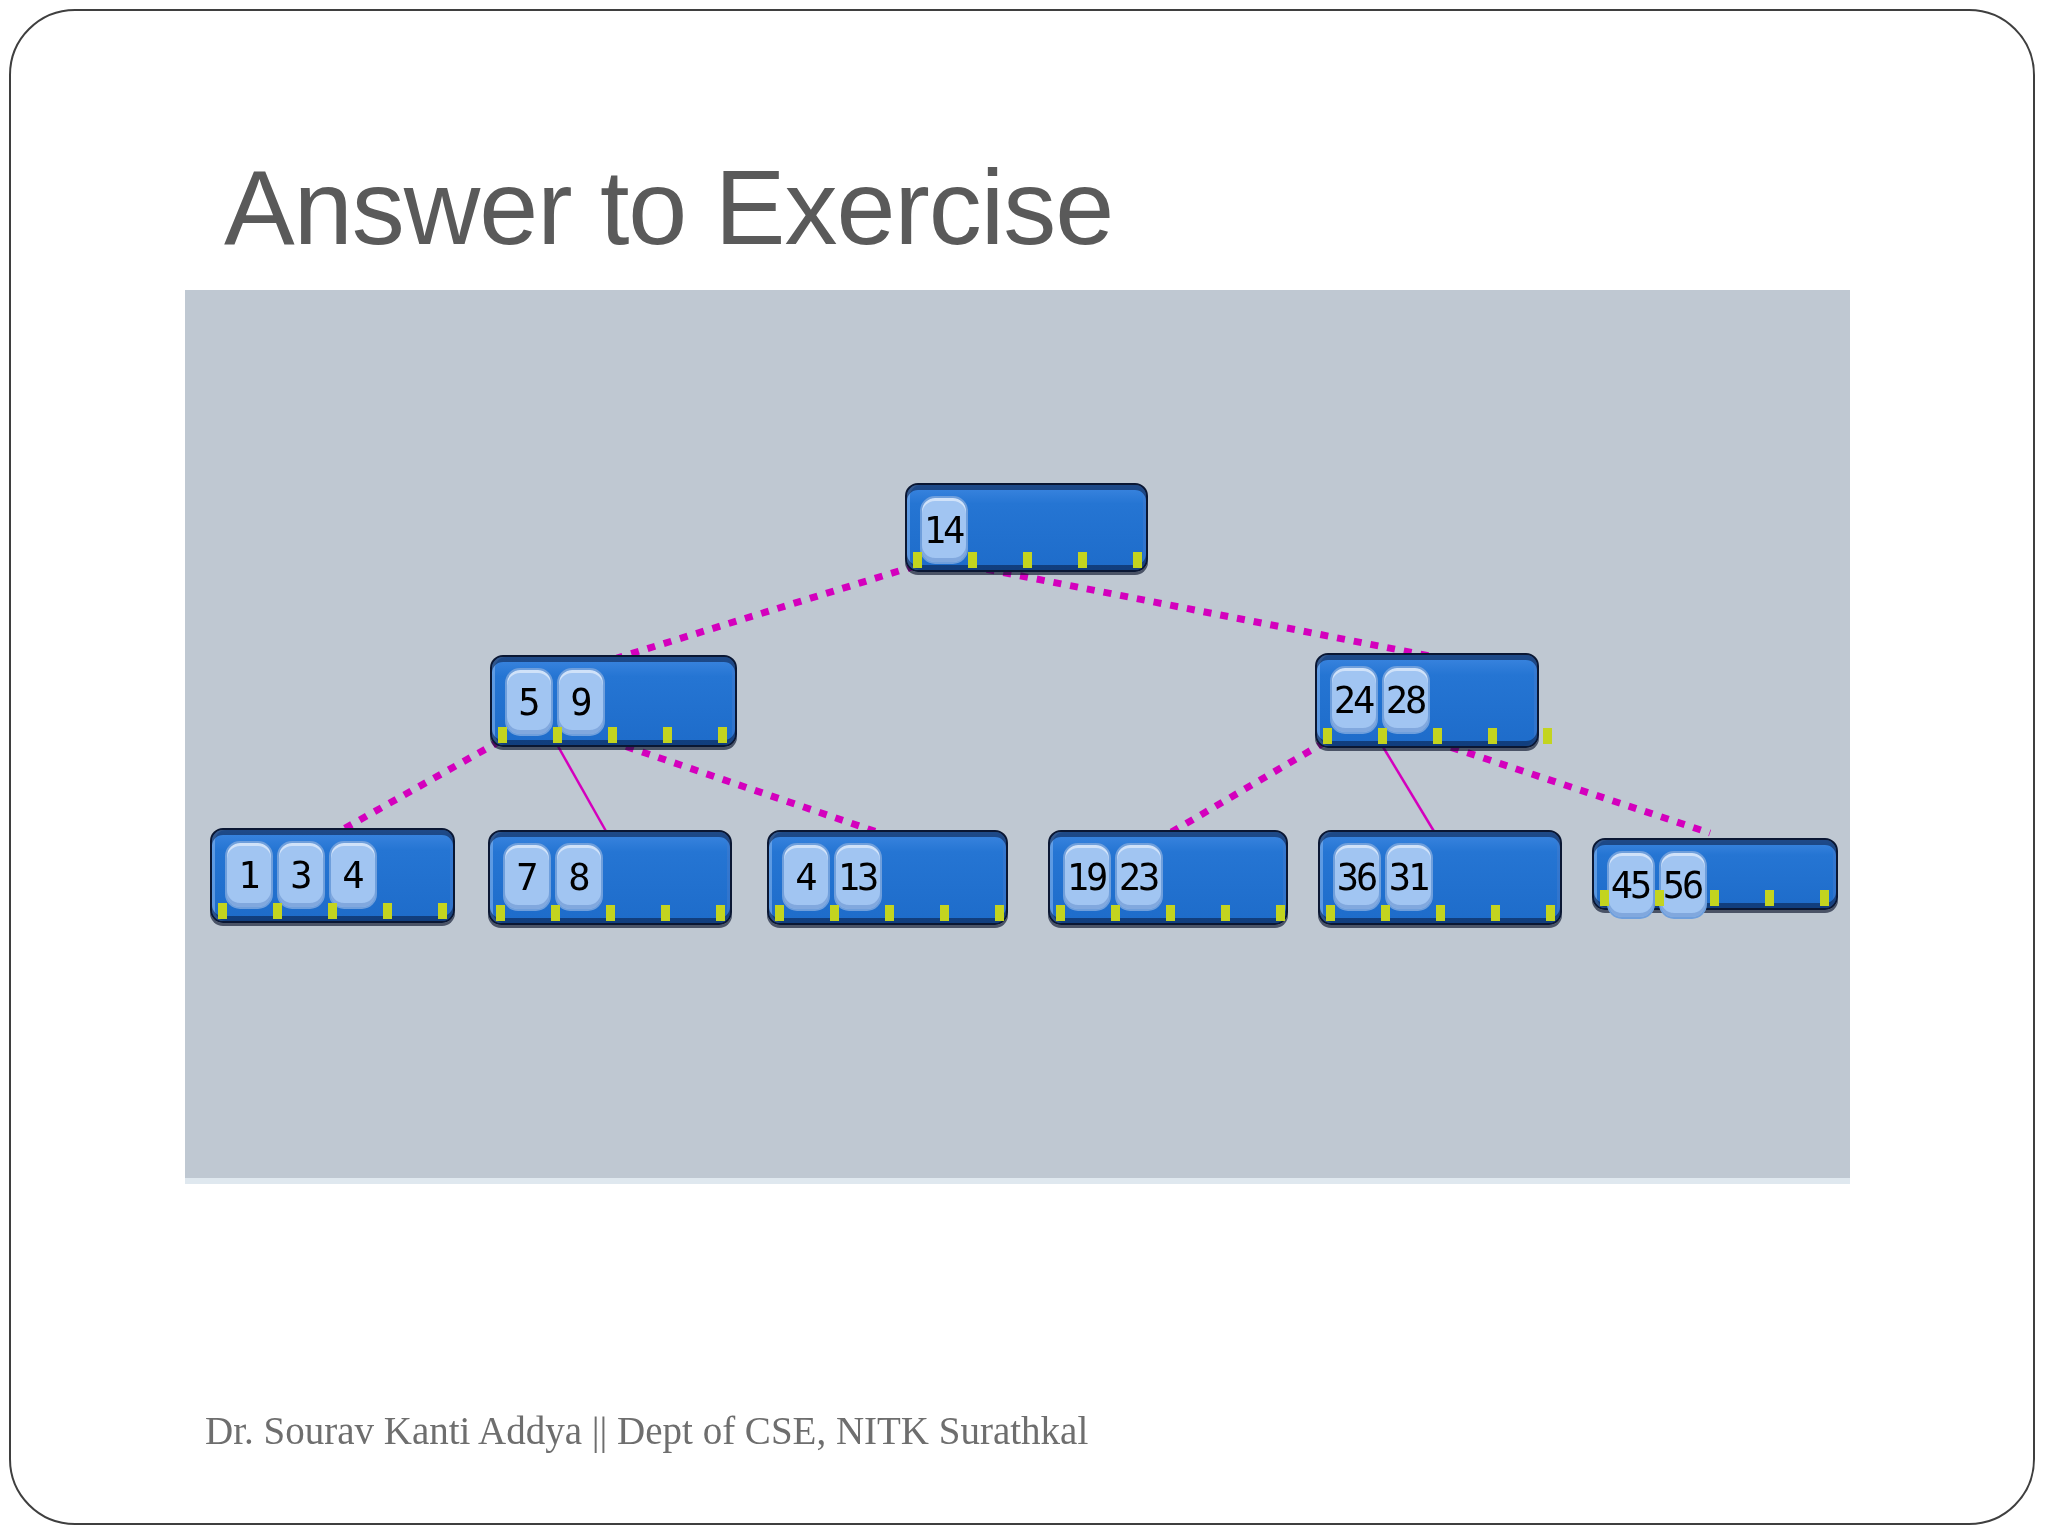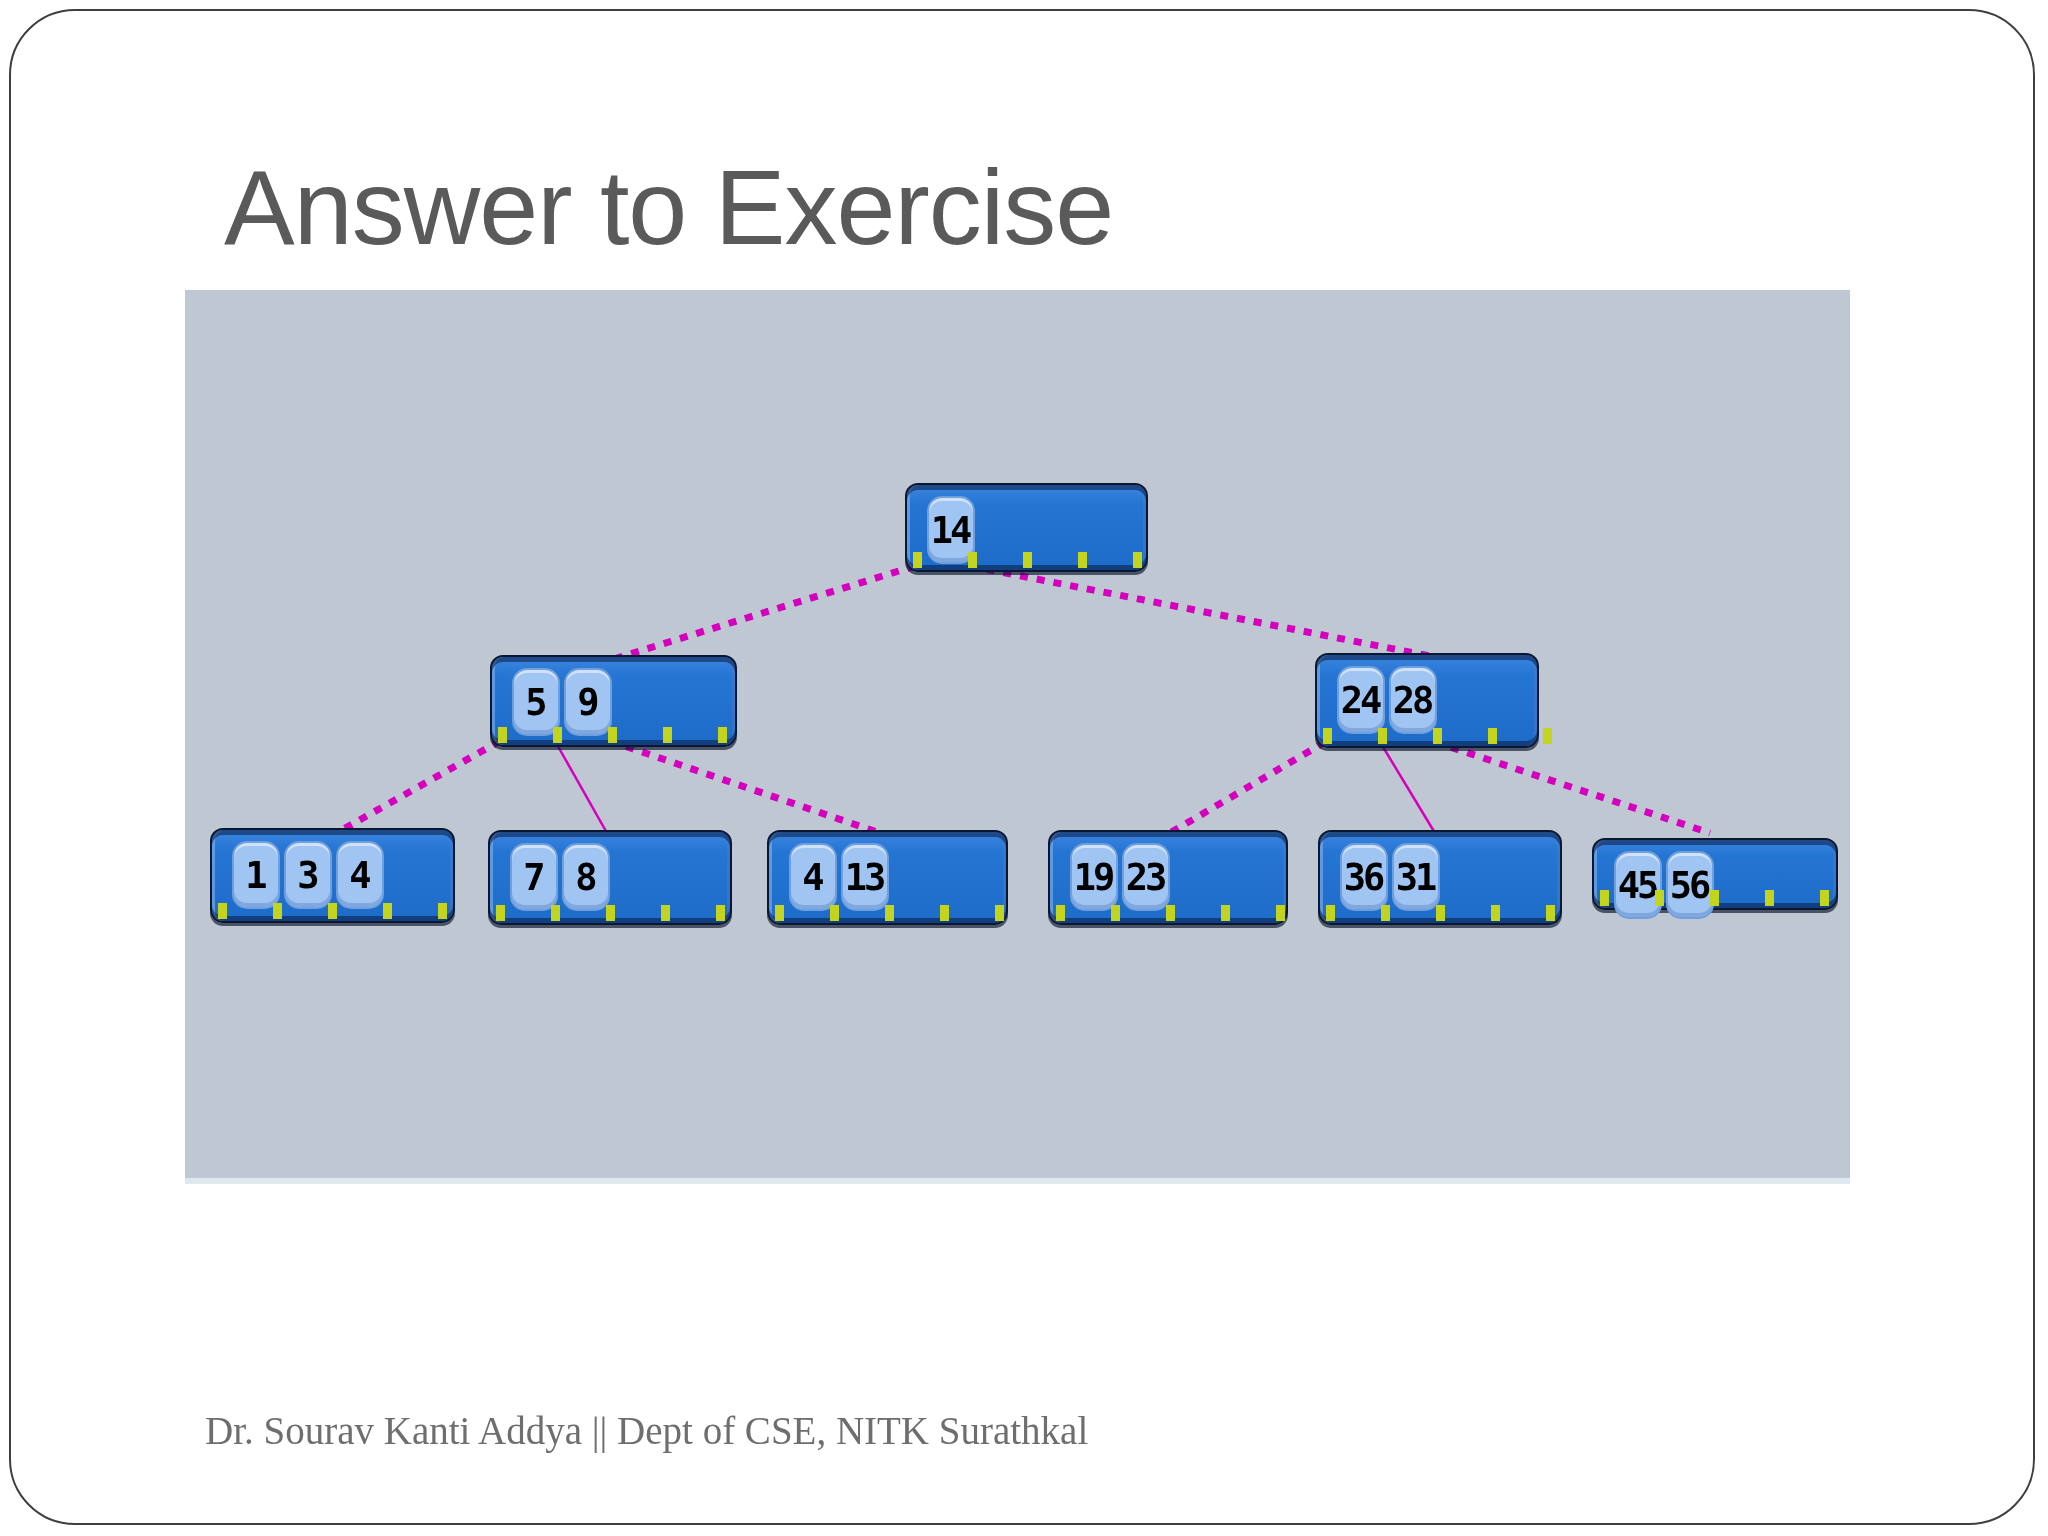--- a/index.html
+++ b/index.html
@@ -54,21 +54,21 @@
     background:linear-gradient(180deg,var(--node-fill-top) 0%,#2575d3 22%,var(--node-fill) 100%);
     box-shadow:
       inset 0 5px 0 rgba(8,25,64,0.55),
       inset 0 -5px 0 rgba(8,25,64,0.55),
       inset 3px 0 0 rgba(140,185,240,0.55),
       inset -3px 0 0 rgba(70,125,205,0.45),
       0 3px 0 rgba(10,20,45,0.65);
   }
   .cells{
     display:flex;gap:4px;
-    padding-left:20px;padding-top:11px;font-weight:bold;
+    padding-left:13px;padding-top:11px;
   }
   .cell{
     width:48px;height:68px;box-sizing:border-box;
     border-radius:15px;
     background:var(--cell-fill);
     border:2px solid var(--cell-border);
     box-shadow:inset 0 3px 0 rgba(255,255,255,0.5),inset 0 -4px 0 rgba(70,115,185,0.35);
     display:flex;align-items:center;justify-content:center;
     font-family:"DejaVu Sans Mono",monospace;
     font-size:37px;color:#000;

